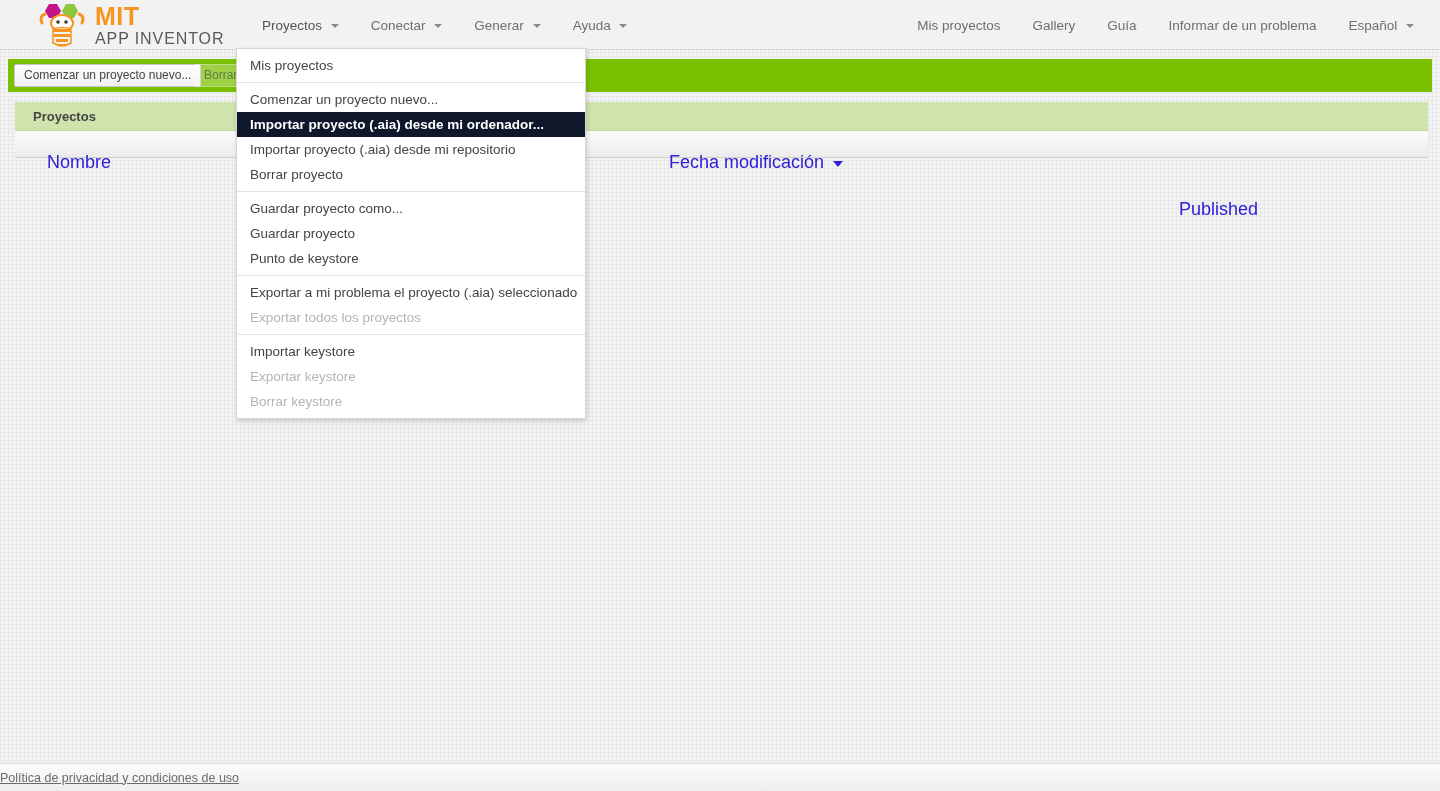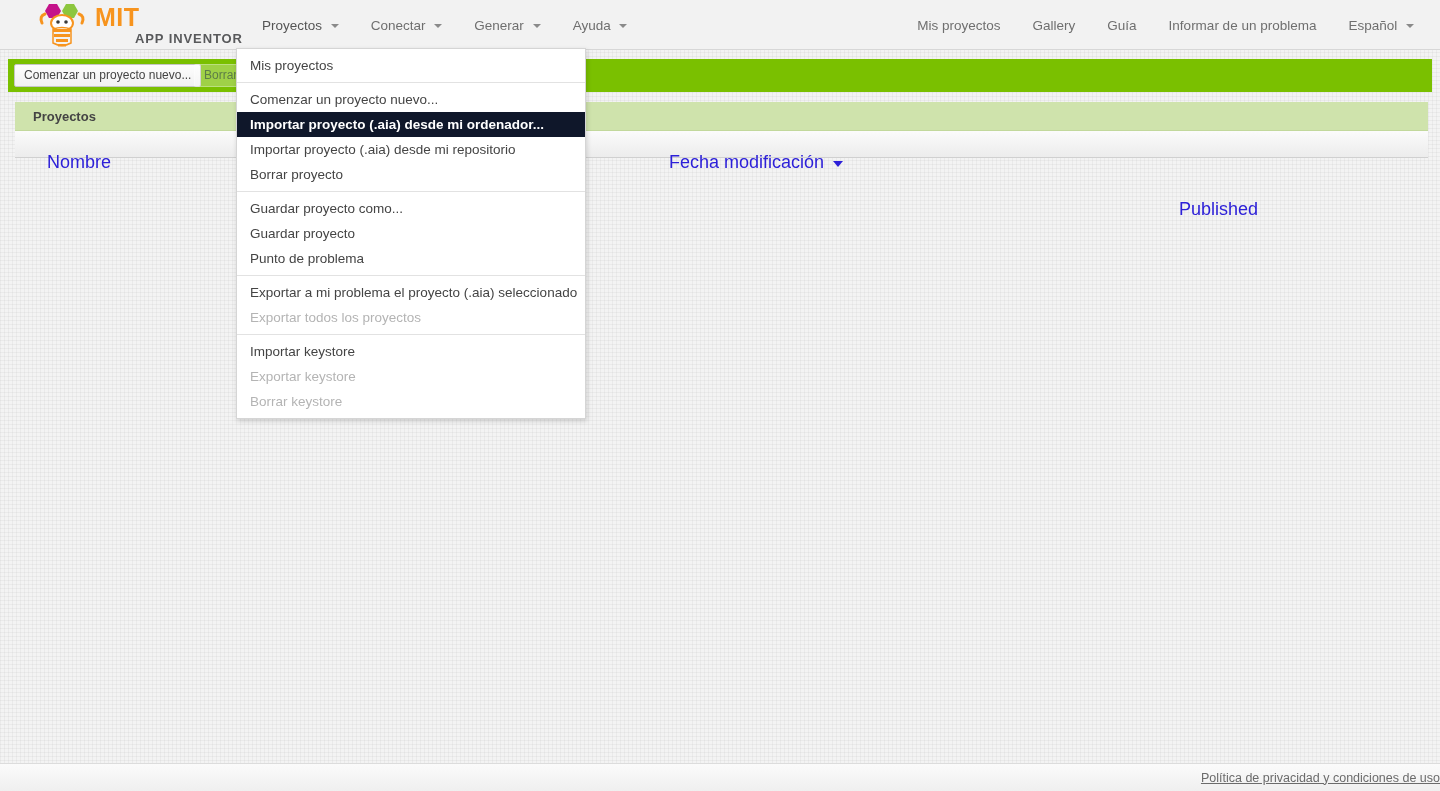--- a/index.html
+++ b/index.html
@@ -43,25 +43,24 @@
   .logo-text { display: flex; flex-direction: column; line-height: 1; }
   .logo-mit {
     color: #f7941e;
     font-size: 25px;
     font-weight: bold;
     letter-spacing: 0.5px;
     font-family: "Liberation Sans", sans-serif;
   }
   .logo-sub {
     color: #58595b;
-    font-size: 13px;
-    font-weight: bold;
+    font-size: 16px;
+    font-weight: normal;
     letter-spacing: 0.9px;
     margin-top: 2px;
-    margin-left: 40px;
   }
 
   .nav-left {
     position: absolute;
     left: 246px;
     top: 0;
     height: 50px;
     display: flex;
     align-items: center;
     gap: 0px;
@@ -209,21 +208,21 @@
   #footer {
     position: absolute;
     left: 0;
     bottom: 0;
     width: 1440px;
     height: 28px;
     background: linear-gradient(#fbfbfb, #efefef);
     border-top: 1px solid #dcdcdc;
     display: flex;
     align-items: center;
-    justify-content: flex-end;
+    justify-content: flex-start;
   }
   #footer a {
     font-size: 12.5px;
     color: #6b6b6b;
     text-decoration: underline;
     cursor: pointer;
   }
 </style>
 </head>
 <body>
@@ -327,21 +326,21 @@
   <div class="menu-group">
     <div class="menu-item">Comenzar un proyecto nuevo...</div>
     <div class="menu-item highlighted">Importar proyecto (.aia) desde mi ordenador...</div>
     <div class="menu-item">Importar proyecto (.aia) desde mi repositorio</div>
     <div class="menu-item">Borrar proyecto</div>
   </div>
 
   <div class="menu-group">
     <div class="menu-item">Guardar proyecto como...</div>
     <div class="menu-item">Guardar proyecto</div>
-    <div class="menu-item">Punto de problema</div>
+    <div class="menu-item">Punto de keystore</div>
   </div>
 
   <div class="menu-group">
     <div class="menu-item">Exportar a mi problema el proyecto (.aia) seleccionado</div>
     <div class="menu-item disabled">Exportar todos los proyectos</div>
   </div>
 
   <div class="menu-group">
     <div class="menu-item">Importar keystore</div>
     <div class="menu-item disabled">Exportar keystore</div>

